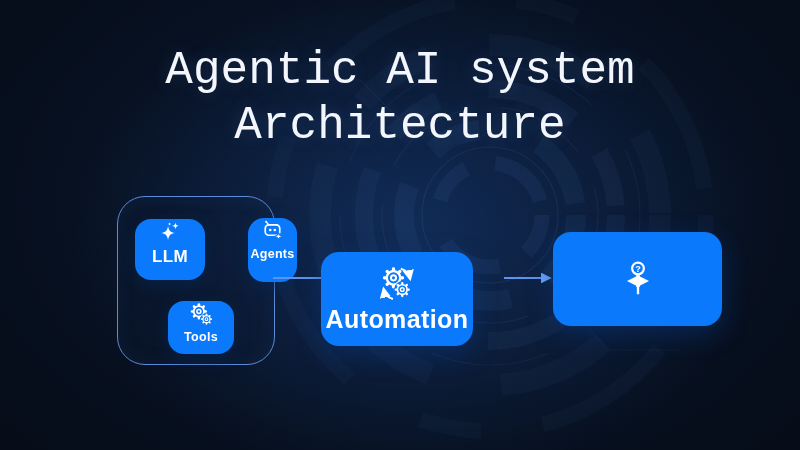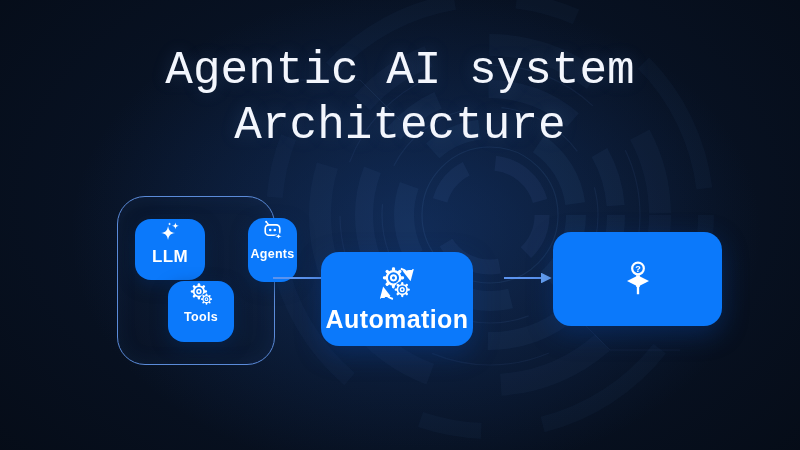--- a/index.html
+++ b/index.html
@@ -23,21 +23,21 @@
     background:rgba(12,26,52,0.22);
     box-shadow:0 0 20px rgba(60,110,200,0.10) inset;
   }
   .tile{
     position:absolute;border-radius:16px;background:#0b79fb;
     display:flex;flex-direction:column;align-items:center;justify-content:flex-start;
     gap:2px;color:#fff;box-shadow:0 5px 16px rgba(6,40,90,0.55);
   }
   .tile-llm{left:17px;top:22px;width:70px;height:61px;}
   .tile-agents{left:91px;top:21px;width:49px;height:64px;margin-left:39px;}
-  .tile-tools{left:50px;top:84px;width:66px;height:61px;}
+  .tile-tools{left:50px;top:104px;width:66px;height:53px;}
   .tile .tl{font-weight:700;letter-spacing:0.3px;}
   .tile-llm .tl{font-size:17px;}
   .tile-agents .tl,.tile-tools .tl{font-size:12.5px;}
   .node{
     position:absolute;top:232px;height:94px;border-radius:18px;background:#0b79fb;
     display:flex;flex-direction:column;align-items:center;justify-content:center;
     gap:2px;color:#fff;box-shadow:0 8px 26px rgba(8,60,140,0.45);
   }
   .node-automation{left:321px;width:152px;margin-top:20px;}
   .node-decisions{left:553px;width:169px;}

